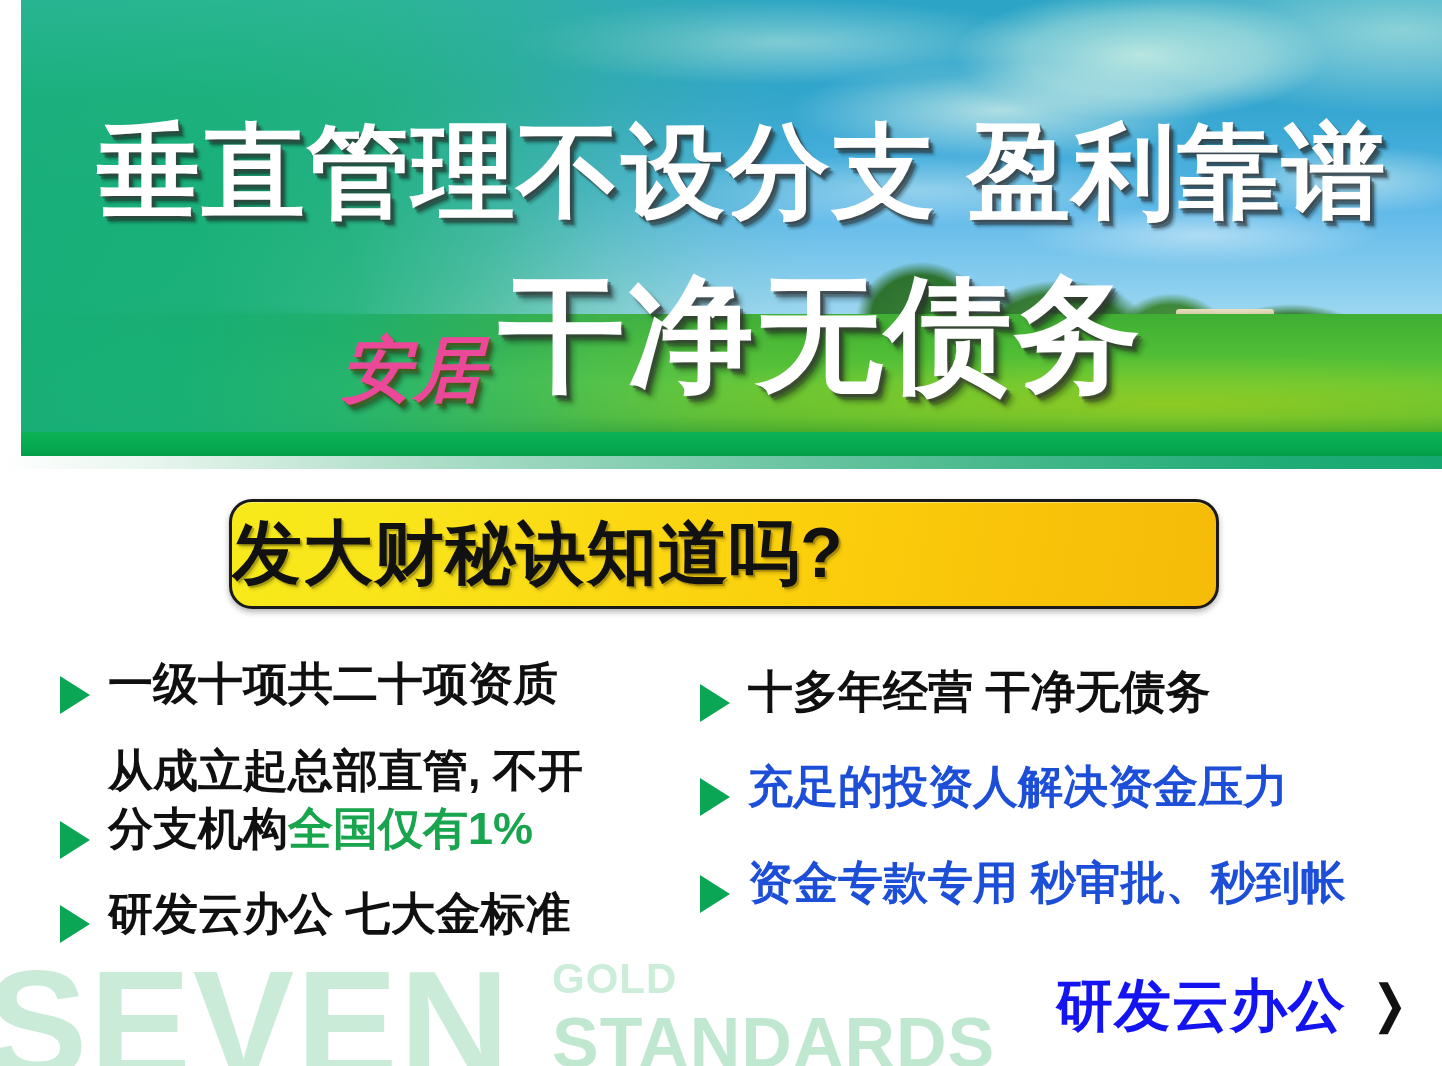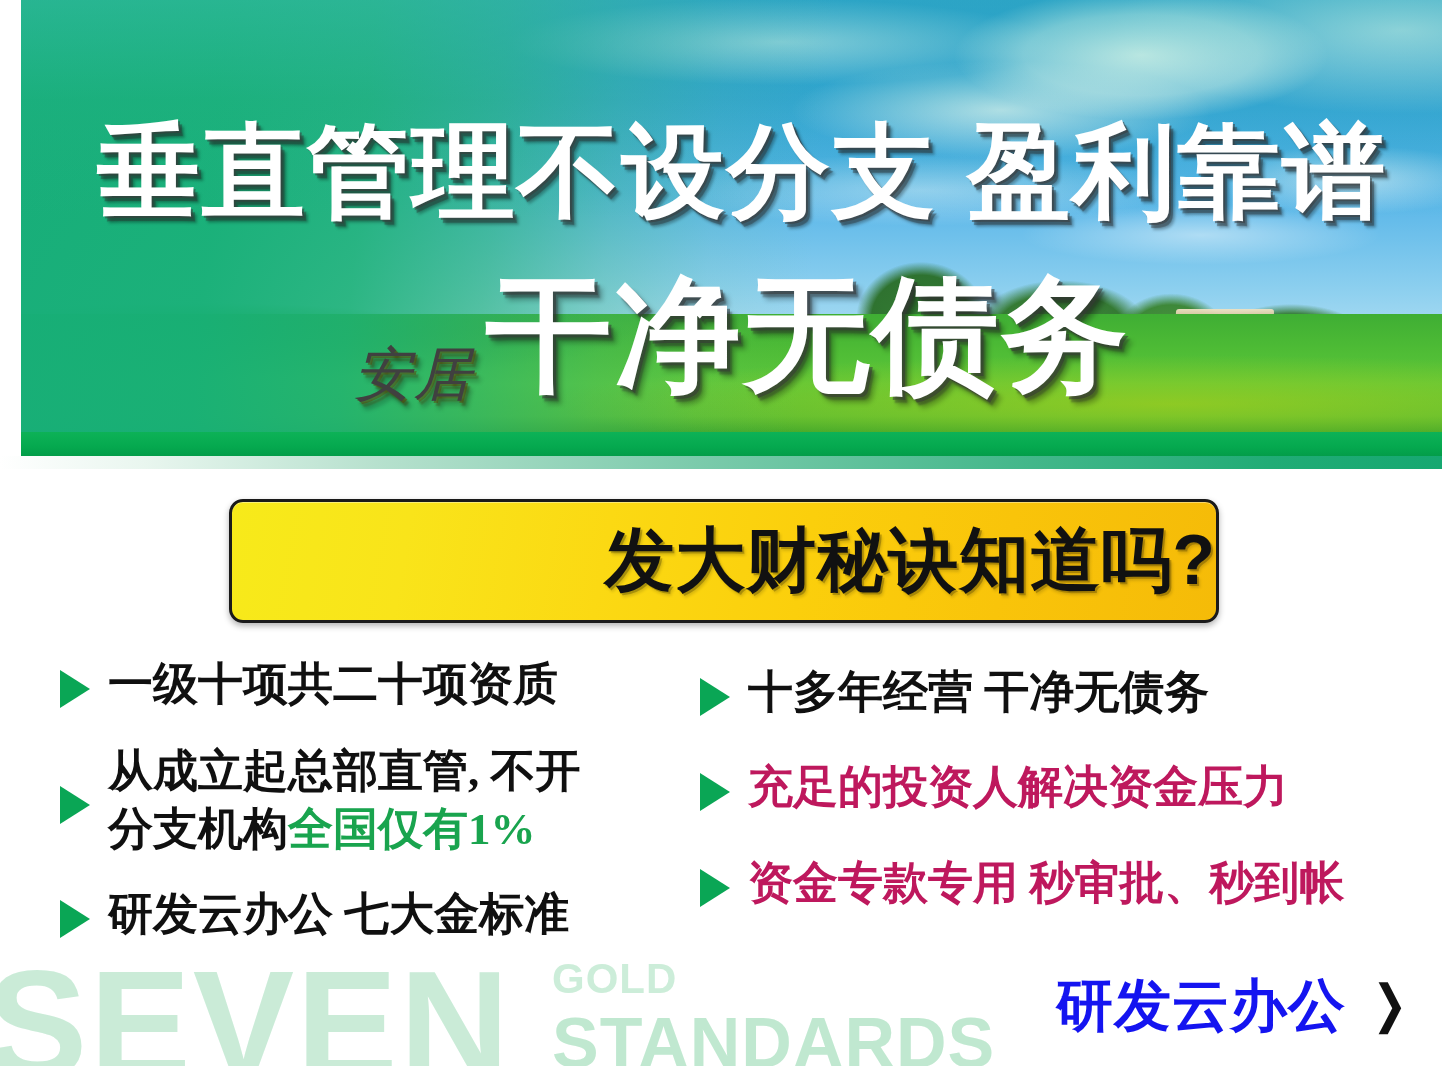--- a/index.html
+++ b/index.html
@@ -151,24 +151,24 @@
   .hero-line2 {
     position: absolute;
     left: 0; top: 272px;
     width: 1442px;
     text-align: center;
     white-space: nowrap;
     line-height: 1;
   }
   .hero-anju {
     display: inline-block;
-    font-size: 58px;
-    font-weight: 400;
+    font-size: 71px;
+    font-weight: 700;
     font-style: italic;
-    color: #404040;
+    color: #ec4899;
     letter-spacing: 2px;
     transform: translateY(16px);
     text-shadow:
       2px 2px 0 rgba(90,70,10,.55),
       4px 5px 2px rgba(60,45,5,.40),
       6px 8px 4px rgba(0,0,0,.25);
   }
   .hero-qida {
     display: inline-block;
     font-size: 126px;
@@ -194,29 +194,29 @@
       rgba(124,203,172,1) 48%,
       rgba(70,184,140,1) 70%,
       rgba(33,172,118,1) 88%,
       rgba(22,168,113,1) 100%);
   }
 
   
   .yellow-banner {
     position: absolute;
     left: 229px; top: 499px;
-    width: 990px; height: 124px;
+    width: 990px; height: 110px;
     border: 3px solid #1a1a1a;
-    border-radius: 14px;
+    border-radius: 23px;
     background: linear-gradient(100deg,
       #f7ea1a 0%, #f9e41a 18%, #fbd913 38%, #fbcf0c 58%, #f9c40a 78%, #f5bb08 100%);
     box-shadow: 0 3px 6px rgba(0,0,0,.30), inset 0 1px 0 rgba(255,255,255,.4);
     display: flex;
     align-items: center;
-    justify-content: flex-end;
+    justify-content: flex-start;
   }
   .yellow-banner-text {
     font-size: 70px;
     font-weight: 700;
     color: #111111;
     letter-spacing: 1px;
     white-space: nowrap;
     text-shadow: 2px 2px 0 rgba(0,0,0,.22), 3px 4px 3px rgba(0,0,0,.14);
   }
 
@@ -265,42 +265,41 @@
     position: absolute;
     left: 0; top: 655px;
     width: 1442px;
     height: 330px;
   }
   .col-left  { position: absolute; left: 60px;  top: 0; width: 630px; }
   .col-right { position: absolute; left: 700px; top: 8px; width: 730px; }
 
   .bullet {
     display: flex;
-    align-items: center;
+    align-items: flex-end;
     margin-bottom: 22px;
-    font-family: Liberation Serif, serif;
   }
   .tri {
     flex: none;
     width: 0; height: 0;
     border-top: 19px solid transparent;
     border-bottom: 19px solid transparent;
     border-left: 30px solid #0aa655;
     margin-top: 10px;
     margin-right: 18px;
   }
   .btext {
     font-size: 45px;
     font-weight: 700;
     color: #101010;
     line-height: 1.30;
     letter-spacing: 0px;
     white-space: pre-line;
   }
-  .btext.green { color: #be185d; }
+  .btext.green { color: #1d4ed8; }
   .hl-green { color: #19a44e; }
 
   
   .b-l1 { margin-top: 0px; }
   .b-l2 { margin-top: 28px; }
   .b-l3 { margin-top: 26px; }
   .b-r1 { margin-top: 0px; }
   .b-r2 { margin-top: 36px; }
   .b-r3 { margin-top: 38px; }
 

